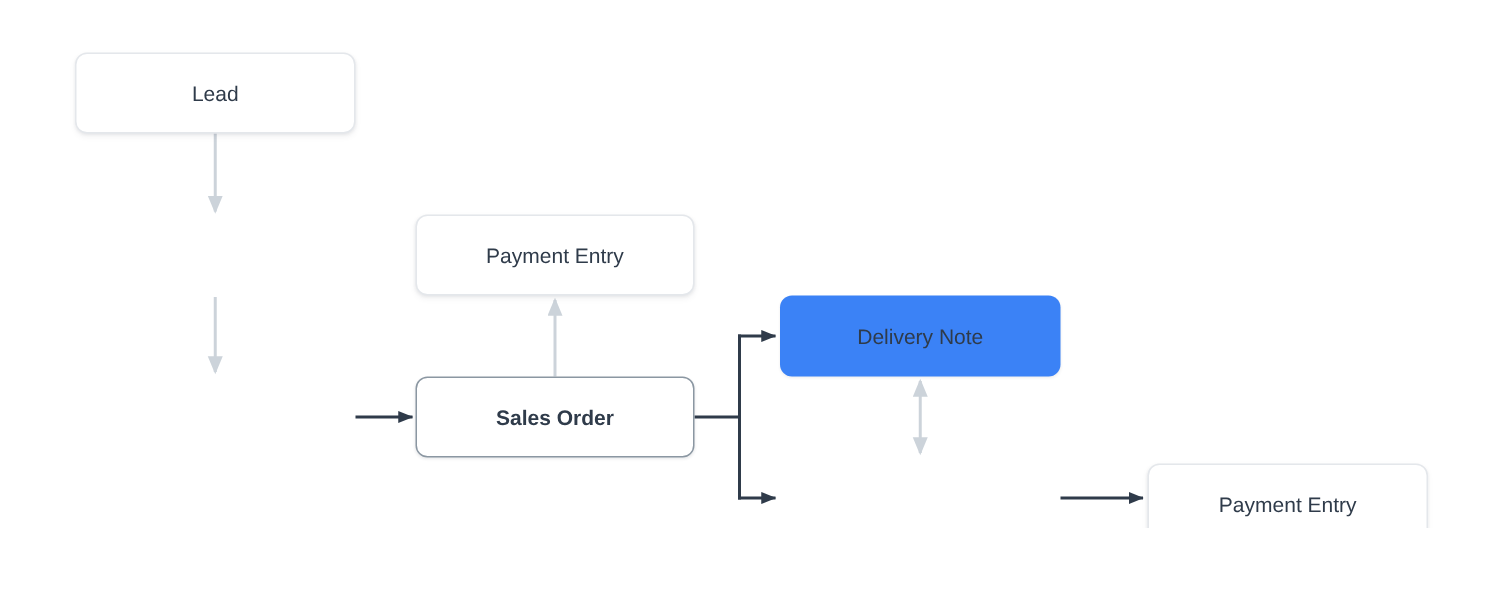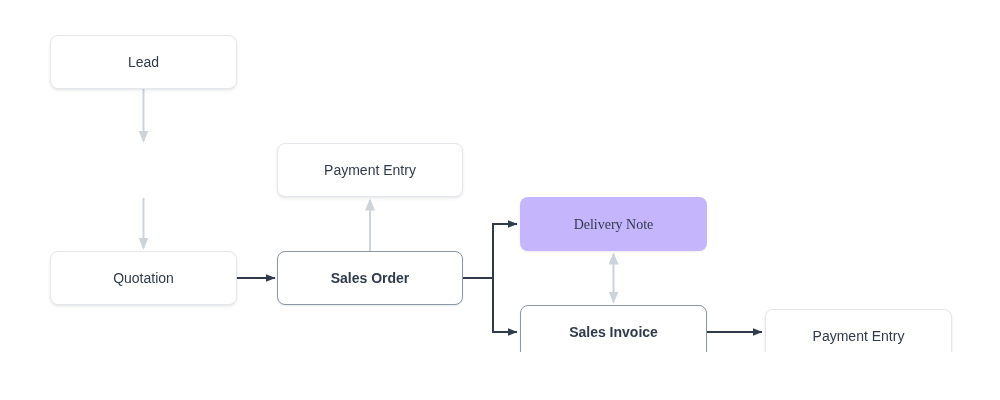--- a/index.html
+++ b/index.html
@@ -41,23 +41,22 @@
     border: 1px solid #e4e7eb;
     box-shadow: 0 1px 2px rgba(33,44,55,0.07), 0 2px 4px rgba(33,44,55,0.05);
   }
   .node.strong {
     border: 1.5px solid #8b97a2;
     font-weight: 700;
     box-shadow: 0 1px 2px rgba(33,44,55,0.10);
   }
   .node.muted {
     border: none;
-    background: #c4b5fd;
+    background: #3b82f6;
     box-shadow: 0 1px 2px rgba(33,44,55,0.08);
-    font-family: Liberation Serif, serif;
   }
   .label { display: block; line-height: 19px; }
   .line { display: block; }
 </style>
 </head>
 <body>
 
 <div class="canvas">
 
   <svg class="edges" width="1000" height="400" viewBox="0 0 1000 400" xmlns="http://www.w3.org/2000/svg">
@@ -87,39 +86,33 @@
     <line x1="613.5" y1="254" x2="613.5" y2="302" stroke="#ccd3da" stroke-width="2" marker-start="url(#arrow-light)" marker-end="url(#arrow-light)"></line>
 
     <line x1="707" y1="332" x2="762" y2="332" stroke="#2f3b4a" stroke-width="2" marker-end="url(#arrow-dark)"></line>
   </svg>
 
   <div class="node light" style="left:50px; top:35px;">
     <span class="label">Lead</span>
   </div>
 
 
-  <div class="node light" style="left:50px; top:251px;">
-    <span class="label">Quotation</span>
-  </div>
 
   <div class="node light" style="left:277px; top:143px; width:186px;">
     <span class="label">
       <span class="line">Payment Entry</span>
     </span>
   </div>
 
   <div class="node strong" style="left:277px; top:251px; width:186px;">
     <span class="label">Sales Order</span>
   </div>
 
   <div class="node muted" style="left:520px; top:197px;">
     <span class="label">Delivery Note</span>
   </div>
 
-  <div class="node strong" style="left:520px; top:305px;">
-    <span class="label">Sales Invoice</span>
-  </div>
 
   <div class="node light" style="left:765px; top:309px;">
     <span class="label">Payment Entry</span>
   </div>
 
 </div>
 
 </body></html>

